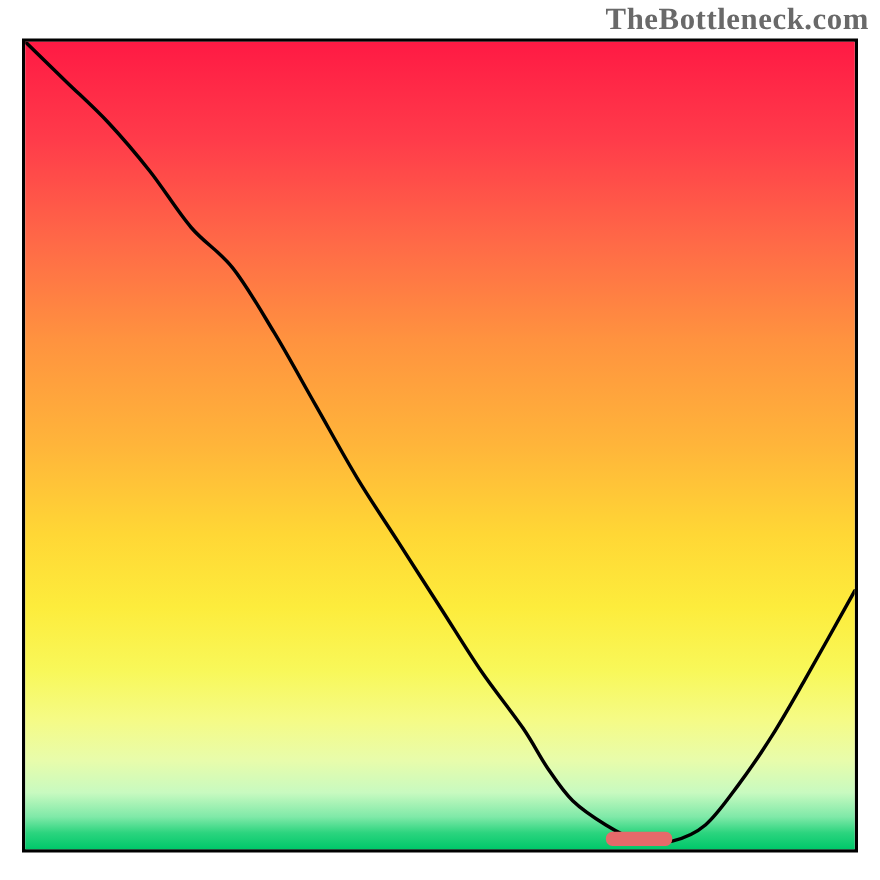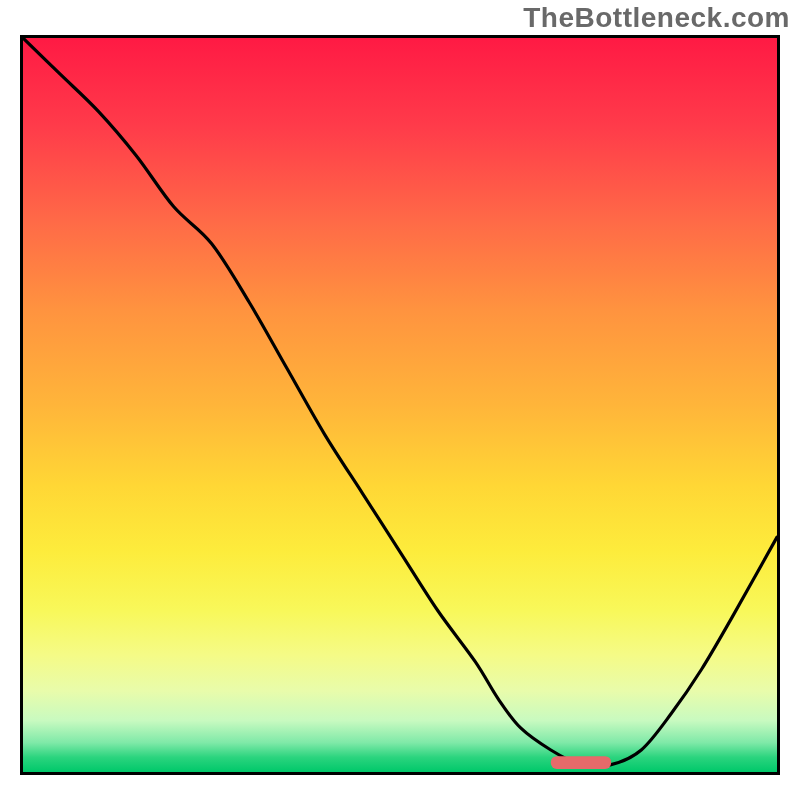--- a/index.html
+++ b/index.html
@@ -6,21 +6,21 @@
   html, body { width: 800px; height: 800px; overflow: hidden; background: #fff; }
   .chart-container {
     position: relative;
     width: 800px;
     height: 800px;
   }
   .watermark {
     position: absolute;
     top: 2px;
     right: 10px;
-    font-family: Liberation Sans, sans-serif;
+    font-family: Liberation Serif, serif;
     font-size: 28px;
     font-weight: bold;
     color: #696969;
     letter-spacing: 0.5px;
     z-index: 10;
   }
   .plot-area {
     position: absolute;
     left: 20px;
     top: 35px;

